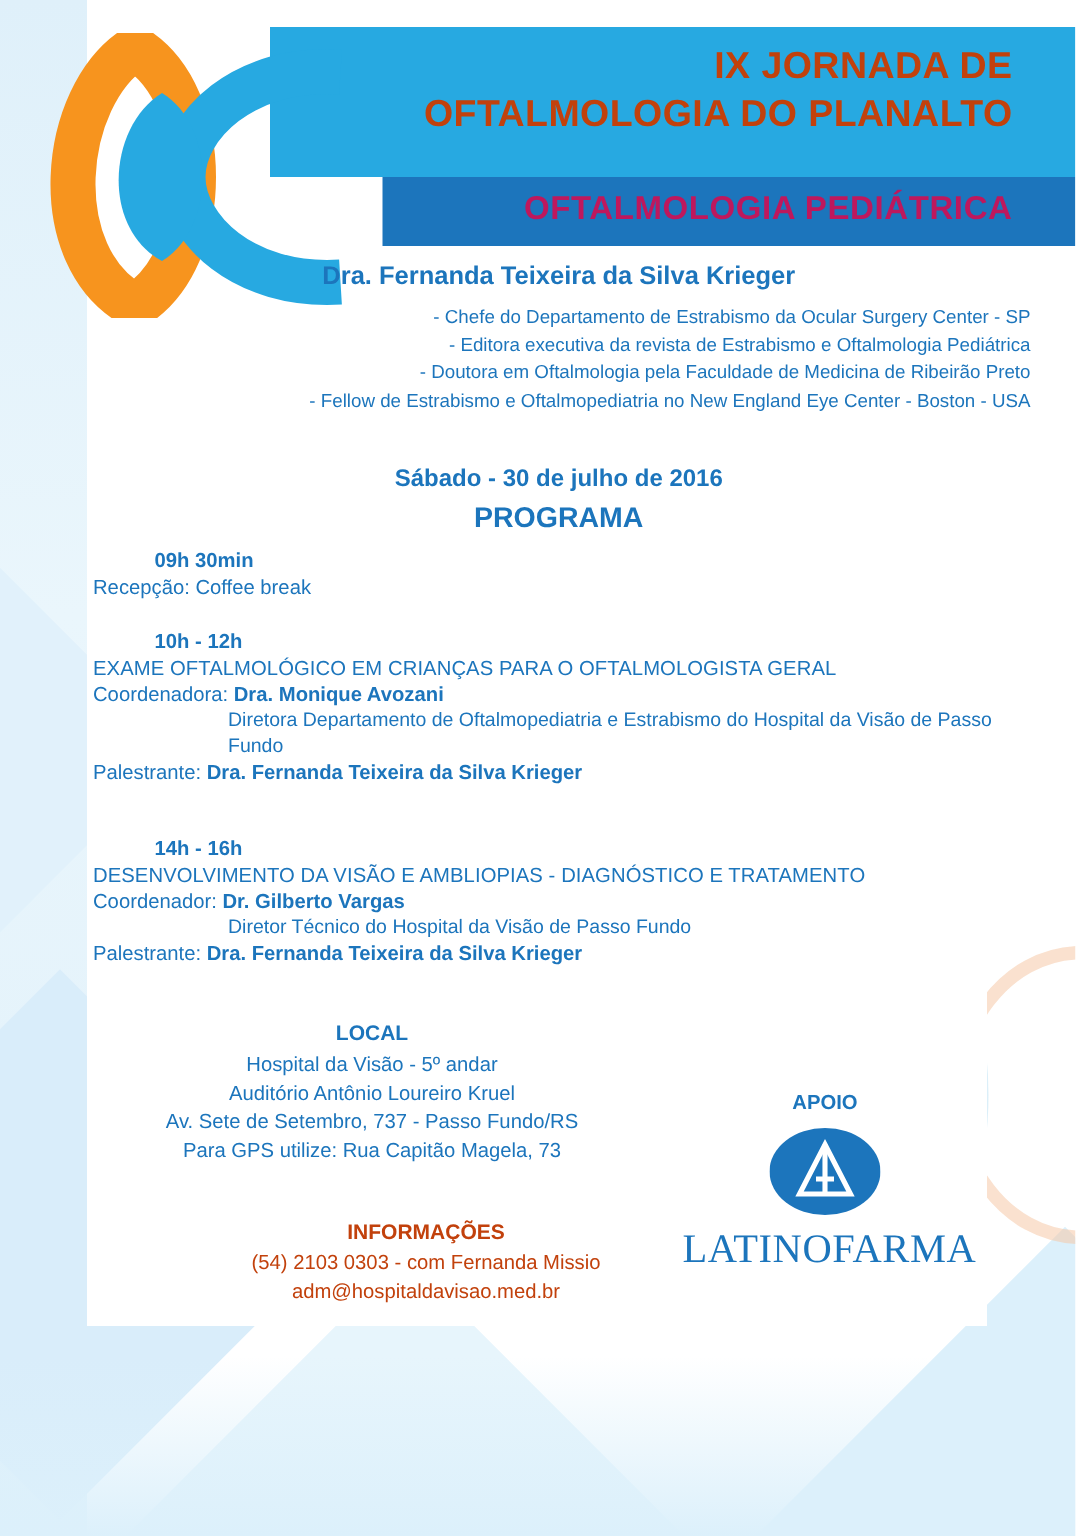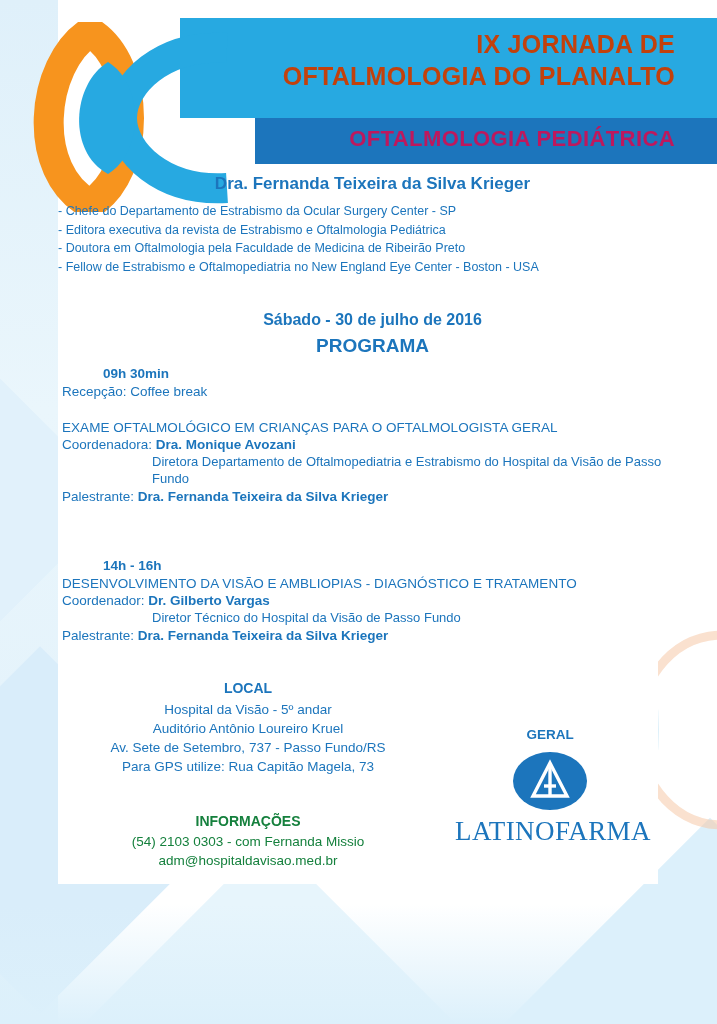--- a/index.html
+++ b/index.html
@@ -88,21 +88,21 @@
     position: absolute;
     left: 58px; right: 30px; top: 174px;
     text-align: center;
     color: #1c75bc;
     font-weight: bold;
     font-size: 17px;
   }
   .credentials {
     position: absolute;
     left: 58px; right: 30px; top: 202px;
-    text-align: left;
+    text-align: right;
     color: #1c75bc;
     font-size: 12.5px;
     line-height: 18.5px;
   }
 
   
   .date-line {
     position: absolute;
     left: 58px; right: 30px; top: 311px;
     text-align: center;
@@ -158,21 +158,22 @@
     color: #1c75bc;
   }
   .local-head { font-weight: bold; font-size: 14px; margin-bottom: 4px; }
   .local-line { font-size: 13.5px; line-height: 19px; }
   .local-line b { font-weight: normal; }
 
   .info-wrap {
     position: absolute;
     left: 58px; width: 380px; top: 813px;
     text-align: center;
-    color: #15803d;
+    color: #c2410c;
+    padding-left: 36px;
   }
   .info-head { font-weight: bold; font-size: 14px; margin-bottom: 3px; }
   .info-line { font-size: 13.5px; line-height: 19px; }
   .info-line b { font-weight: bold; }
 
   
   .apoio-label {
     position: absolute;
     left: 455px; width: 190px; top: 727px;
     text-align: center;
@@ -239,20 +240,21 @@
 
   <div class="date-line">Sábado - 30 de julho de 2016</div>
   <div class="programa">PROGRAMA</div>
 
   <div class="prog blk1">
     <div class="time">09h 30min</div>
     <div class="plain">Recepção: Coffee break</div>
   </div>
 
   <div class="prog blk2">
+    <div class="time">10h - 12h</div>
     <div class="ttl">EXAME OFTALMOLÓGICO EM CRIANÇAS PARA O OFTALMOLOGISTA GERAL</div>
     <div class="row">
       <span>Coordenadora: </span><b>Dra. Monique Avozani</b>
     </div>
     <div class="indent">Diretora Departamento de Oftalmopediatria e Estrabismo do Hospital da Visão de Passo Fundo</div>
     <div class="row">
       <span>Palestrante: </span><b>Dra. Fernanda Teixeira da Silva Krieger</b>
     </div>
   </div>
 
@@ -277,21 +279,21 @@
     <div class="local-line">Av. Sete de Setembro, 737 - Passo Fundo/RS</div>
     <div class="local-line"><b>Para GPS utilize: Rua Capitão Magela, 73</b></div>
   </div>
 
   <div class="info-wrap">
     <div class="info-head">INFORMAÇÕES</div>
     <div class="info-line">(54) 2103 0303 - com Fernanda Missio</div>
     <div class="info-line">adm@hospitaldavisao.med.br</div>
   </div>
 
-  <div class="apoio-label">GERAL</div>
+  <div class="apoio-label">APOIO</div>
   <div class="apoio-logo">
     <svg width="74" height="58" viewBox="0 0 74 58">
       <ellipse cx="37" cy="29" rx="37" ry="29" fill="#1c75bc"></ellipse>
       <path d="M37 11 L54 44 L20 44 Z" fill="none" stroke="#ffffff" stroke-width="3.4"></path>
       <path d="M31 34 L43 34" stroke="#ffffff" stroke-width="3.4"></path>
       <path d="M37 11 L37 44" stroke="#ffffff" stroke-width="3.4"></path>
     </svg>
     <div class="apoio-name">LATINOFARMA</div>
   </div>
 

